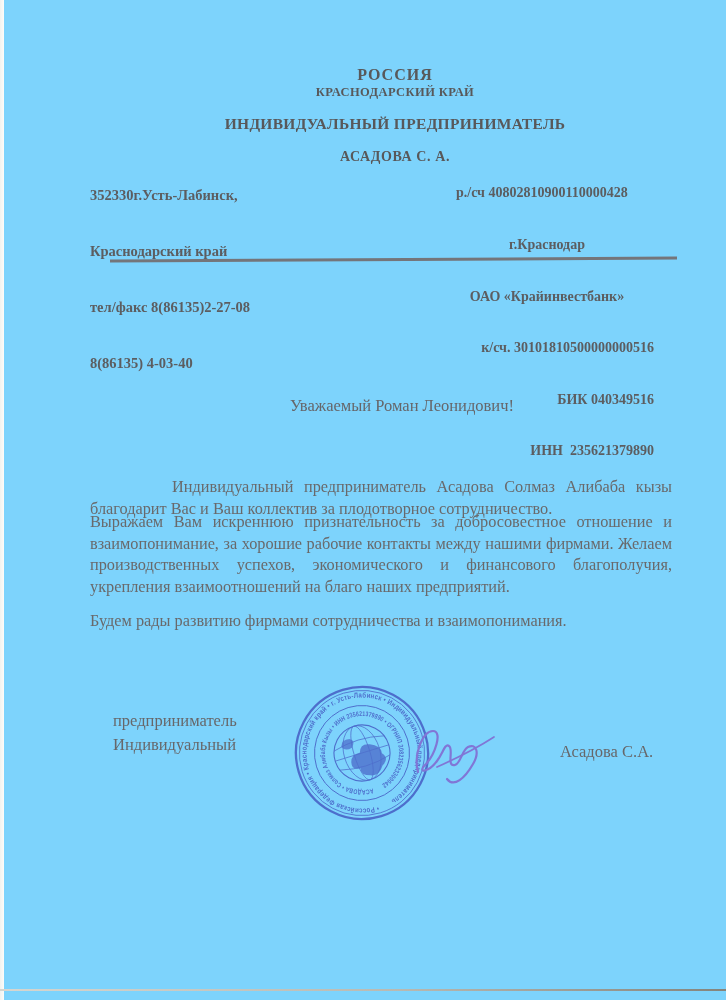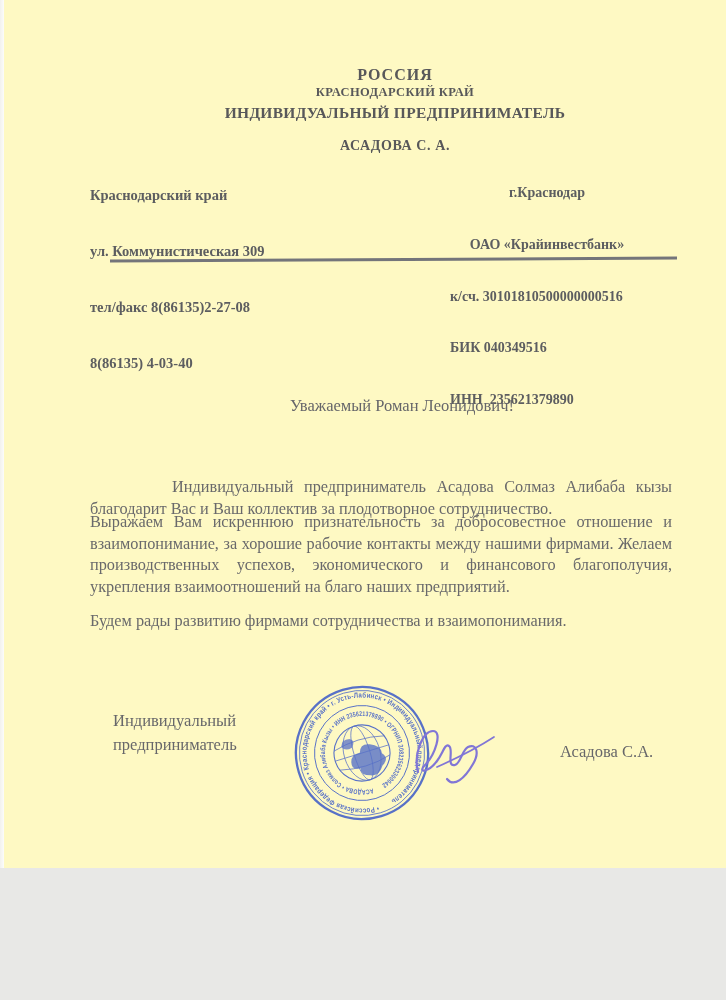--- a/index.html
+++ b/index.html
@@ -1,31 +1,31 @@
 <!DOCTYPE html>
 <html><head>
 <meta charset="utf-8">
 <style>
   html,body{margin:0;padding:0;}
   body{width:726px;height:1000px;background:#e8e8e6;font-family:"Liberation Serif",serif;}
-  .page{position:relative;width:726px;height:868px;background:#fef9c3;overflow:hidden;}
+  .page{position:relative;width:726px;height:1000px;background:#7dd3fc;overflow:hidden;}
 
   
   .letterhead{position:absolute;top:66px;left:170px;width:450px;text-align:center;color:#58585a;font-weight:bold;}
   .lh-country{font-size:16px;letter-spacing:1px;line-height:18px;}
   .lh-region{font-size:12.5px;letter-spacing:.4px;line-height:15px;margin-top:1px;}
-  .lh-entity{font-size:15.5px;letter-spacing:.3px;line-height:17px;margin-top:4px;}
+  .lh-entity{font-size:15.5px;letter-spacing:.3px;line-height:17px;margin-top:15px;}
   .lh-name{font-size:14px;letter-spacing:.6px;line-height:17px;margin-top:16px;}
 
   
   .address-block{position:absolute;top:149px;left:90px;width:310px;color:#5c5d60;font-weight:bold;font-size:14.5px;line-height:18.6px;white-space:pre;}
   .bank-block{position:absolute;top:150px;left:440px;width:214px;color:#5c5d60;font-weight:bold;font-size:14px;line-height:17.2px;white-space:pre;}
   .bank-line.c{text-align:center;}
   .bank-line.i1{padding-left:16px;}
-  .bank-line.i2{padding-left:10px;}
+  .bank-line.i2{padding-left:10px;text-align:right;}
 
   .divider-rule{position:absolute;top:258px;left:110px;width:567px;height:2.6px;background:#74757a;transform:rotate(-0.3deg);}
 
   
   .salutation{position:absolute;top:396px;left:110px;width:584px;text-align:center;font-size:16.5px;color:#66666a;}
   .para{position:absolute;left:90px;width:582px;margin:0;font-size:16.3px;line-height:21.6px;color:#69696b;text-align:justify;}
   .p1{top:447px;text-indent:82px;margin-top:29px;}
   .p2{top:511px;}
   .p3{top:610px;text-align:left;}
 
@@ -55,44 +55,45 @@
 <div class="page">
 
   <div class="letterhead">
     <div class="lh-country">РОССИЯ</div>
     <div class="lh-region">КРАСНОДАРСКИЙ КРАЙ</div>
     <div class="lh-entity">ИНДИВИДУАЛЬНЫЙ ПРЕДПРИНИМАТЕЛЬ</div>
     <div class="lh-name">АСАДОВА С. А.</div>
   </div>
 
   <div class="address-block">
+    <div class="addr-line">352330г.Усть-Лабинск,</div>
     <div class="addr-line">Краснодарский край</div>
-    <div class="addr-line">ул. Коммунистическая 309</div>
     <div class="addr-line">тел/факс 8(86135)2-27-08</div>
     <div class="addr-line">8(86135) 4-03-40</div>
   </div>
 
   <div class="bank-block">
+    <div class="bank-line i1">р./сч 40802810900110000428</div>
     <div class="bank-line c">г.Краснодар</div>
     <div class="bank-line c">ОАО «Крайинвестбанк»</div>
     <div class="bank-line i2">к/сч. 30101810500000000516</div>
     <div class="bank-line i2">БИК 040349516</div>
     <div class="bank-line i2">ИНН  235621379890</div>
   </div>
 
   <div class="divider-rule"></div>
 
   <div class="salutation">Уважаемый Роман Леонидович!</div>
   <p class="para p1">Индивидуальный предприниматель Асадова Солмаз Алибаба кызы благодарит Вас и Ваш коллектив за плодотворное сотрудничество.</p>
   <p class="para p2">Выражаем Вам искреннюю признательность за добросовестное отношение и взаимопонимание, за хорошие рабочие контакты между нашими фирмами. Желаем производственных успехов, экономического и финансового благополучия, укрепления взаимоотношений на благо наших предприятий.</p>
   <p class="para p3">Будем рады развитию фирмами сотрудничества и взаимопонимания.</p>
 
   <div class="sig-title">
+    <div>предприниматель</div>
     <div>Индивидуальный</div>
-    <div>предприниматель</div>
   </div>
 
   <svg class="stamp" viewBox="0 0 140 140" xmlns="http://www.w3.org/2000/svg" xmlns:xlink="http://www.w3.org/1999/xlink">
     <defs>
       <path id="outerArc" d="M 70,14.5 A 55.5,55.5 0 1 1 69.9,14.5"></path>
       <path id="innerArc" d="M 70,33 A 37,37 0 1 1 69.9,33"></path>
     </defs>
     <g>
       <circle class="ink" cx="70" cy="70" r="66" fill="none" stroke-width="2.3"></circle>
       <circle class="ink" cx="70" cy="70" r="62.6" fill="none" stroke-width="0.8"></circle>

